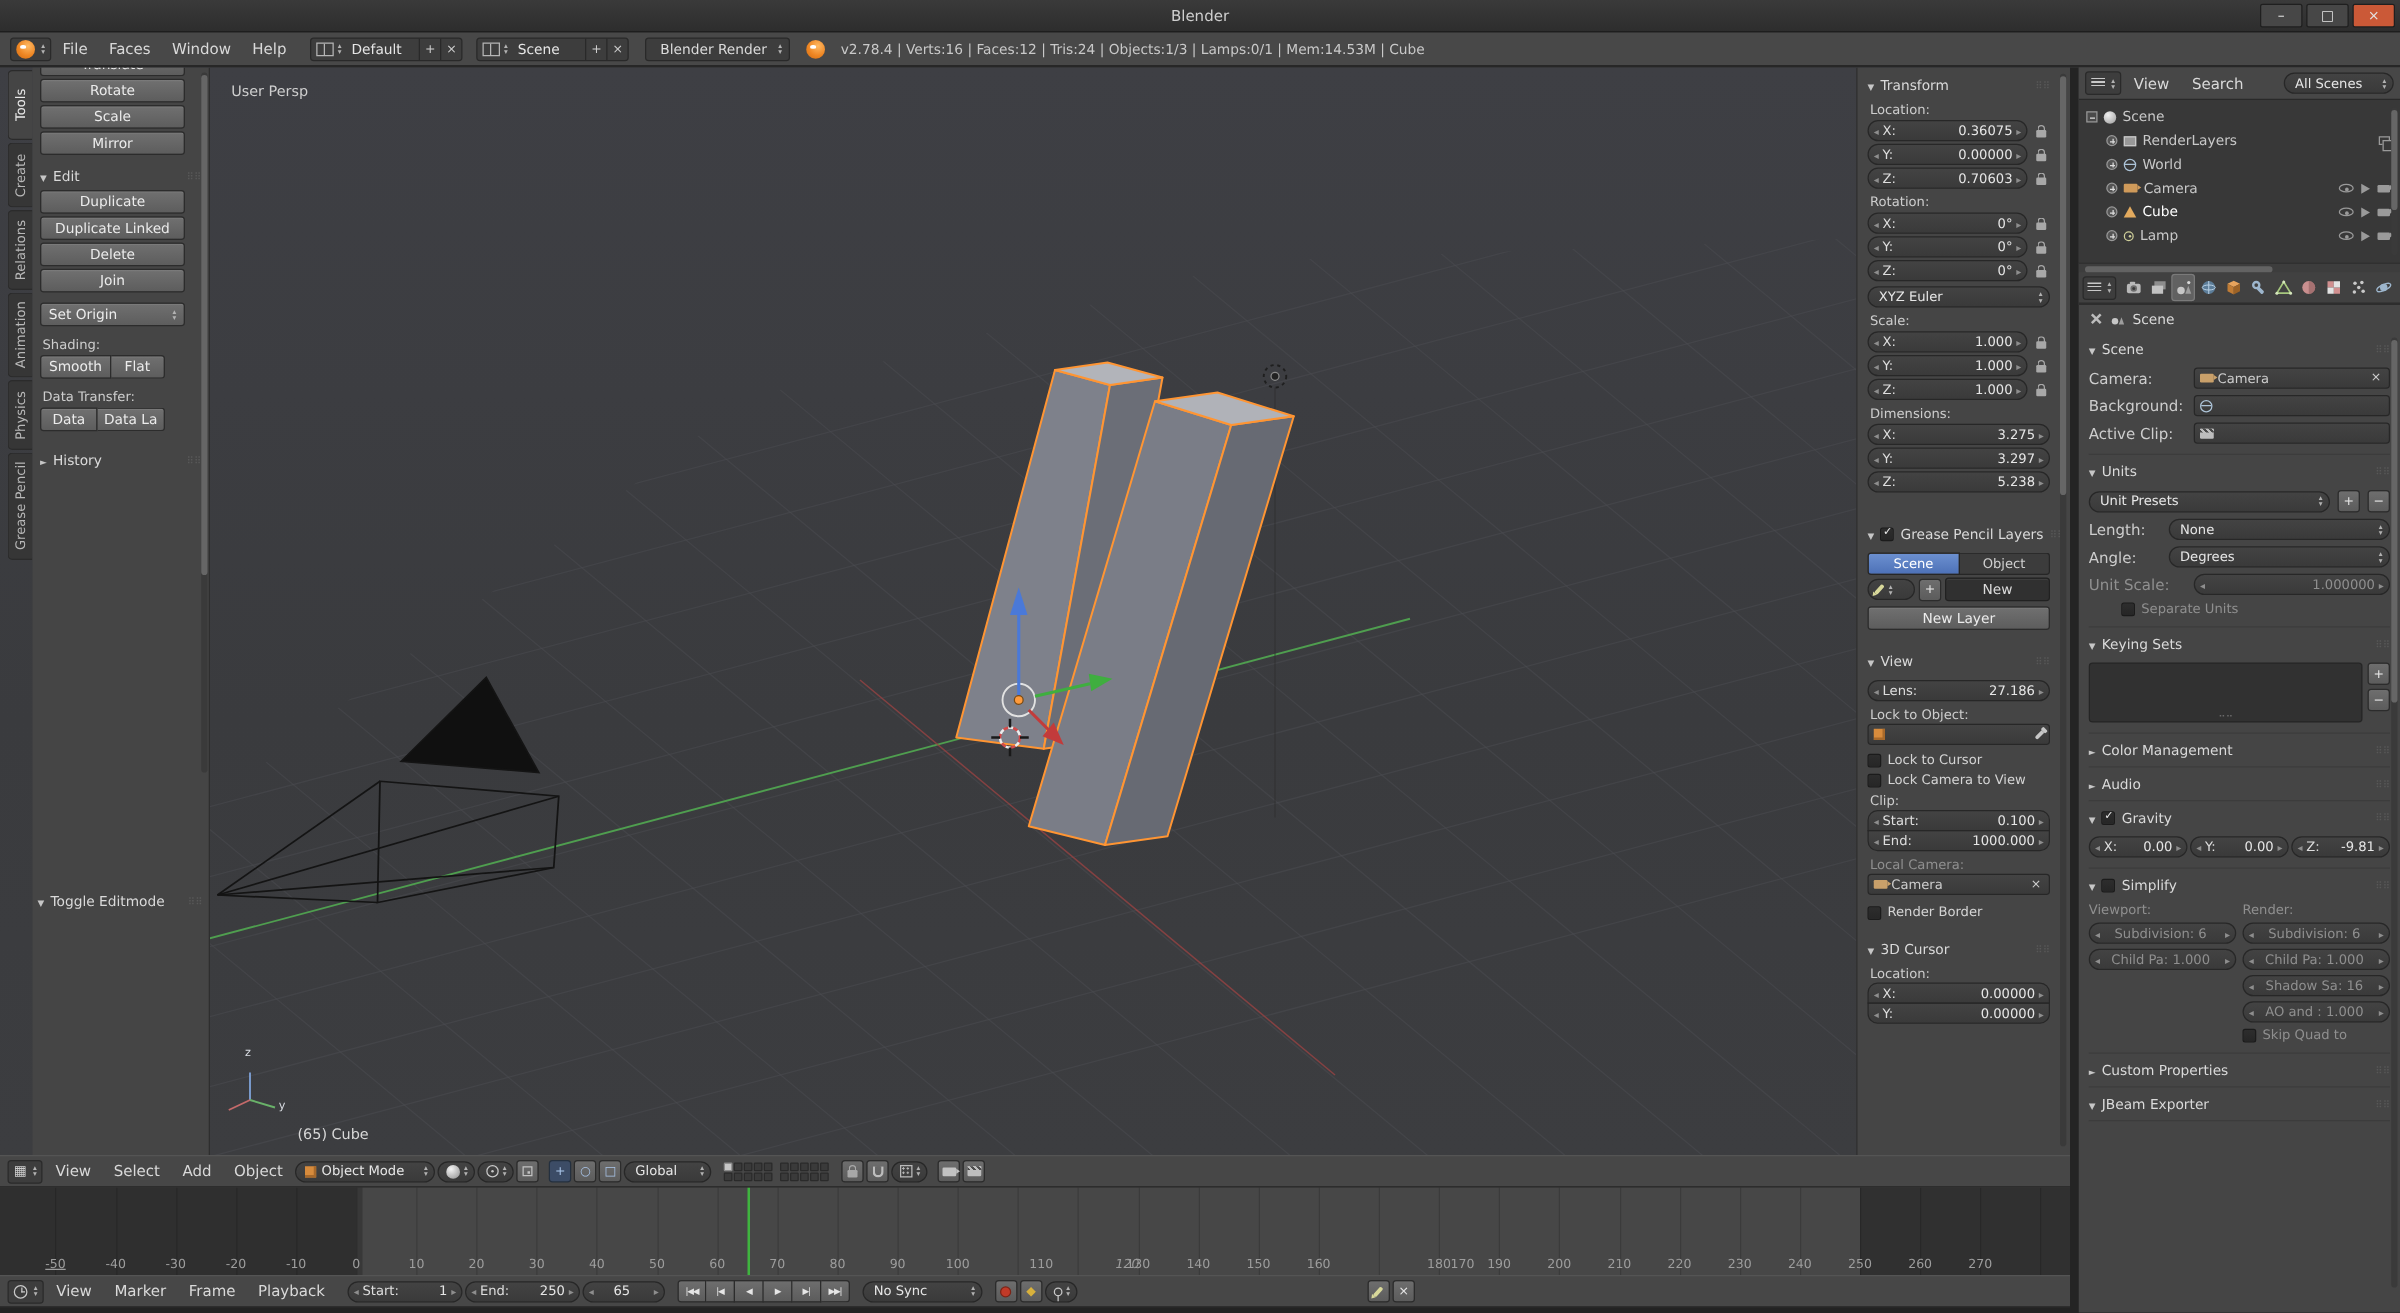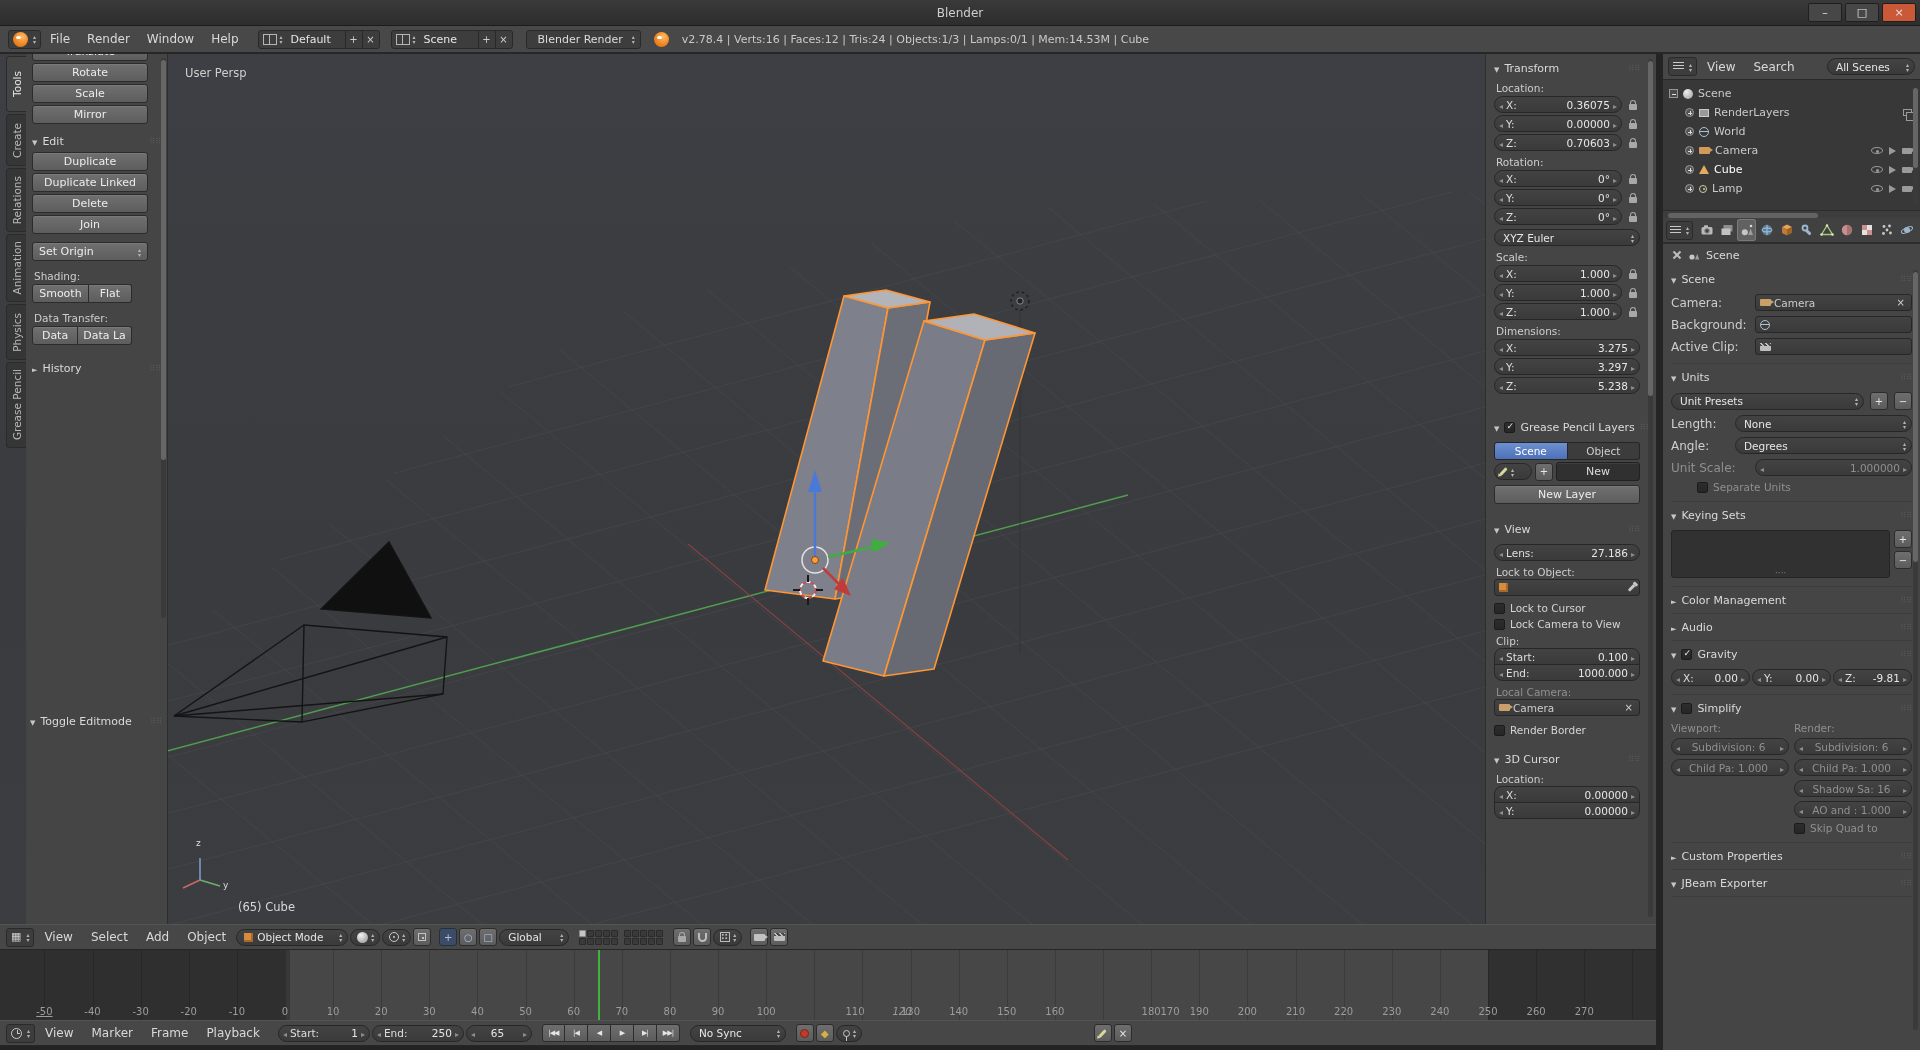--- a/index.html
+++ b/index.html
@@ -224,21 +224,21 @@
     <span class="winbtn close">×</span>
   </div>
 </div>
 
 <div id="infobar">
   <div class="hbtn">
       <span class="blogo"></span>
       <span class="dd"></span>
     </div>
   <span class="menu">File</span>
-  <span class="menu">Render</span>
+  <span class="menu">Faces</span>
   <span class="menu">Window</span>
   <span class="menu">Help</span>
   <div class="selector">
     <span class="sel-ic"></span>
     <span class="dd"></span>
     <span class="sel-val">Default</span>
     <span class="mini">+</span>
     <span class="mini">×</span>
   </div>
   <div class="selector">
@@ -805,21 +805,21 @@
         <div class="tl-num" style="left: 573.72px;">60</div>
         <div class="tl-tick" style="left: 621.84px;"></div>
         <div class="tl-num" style="left: 621.84px;">70</div>
         <div class="tl-tick" style="left: 669.96px;"></div>
         <div class="tl-num" style="left: 669.96px;">80</div>
         <div class="tl-tick" style="left: 718.08px;"></div>
         <div class="tl-num" style="left: 718.08px;">90</div>
         <div class="tl-tick" style="left: 766.2px;"></div>
         <div class="tl-num" style="left: 766.2px;">100</div>
         <div class="tl-tick" style="left: 814.32px;"></div>
-        <div class="tl-num" style="left: 855px;">110</div>
+        <div class="tl-num" style="left: 833px;">110</div>
         <div class="tl-tick" style="left: 862.44px;"></div>
         <div class="tl-num" style="left: 902px; font-style: italic;">120</div>
         <div class="tl-tick" style="left: 910.56px;"></div>
         <div class="tl-num" style="left: 910.56px;">130</div>
         <div class="tl-tick" style="left: 958.68px;"></div>
         <div class="tl-num" style="left: 958.68px;">140</div>
         <div class="tl-tick" style="left: 1006.8px;"></div>
         <div class="tl-num" style="left: 1006.8px;">150</div>
         <div class="tl-tick" style="left: 1054.92px;"></div>
         <div class="tl-num" style="left: 1054.92px;">160</div>

